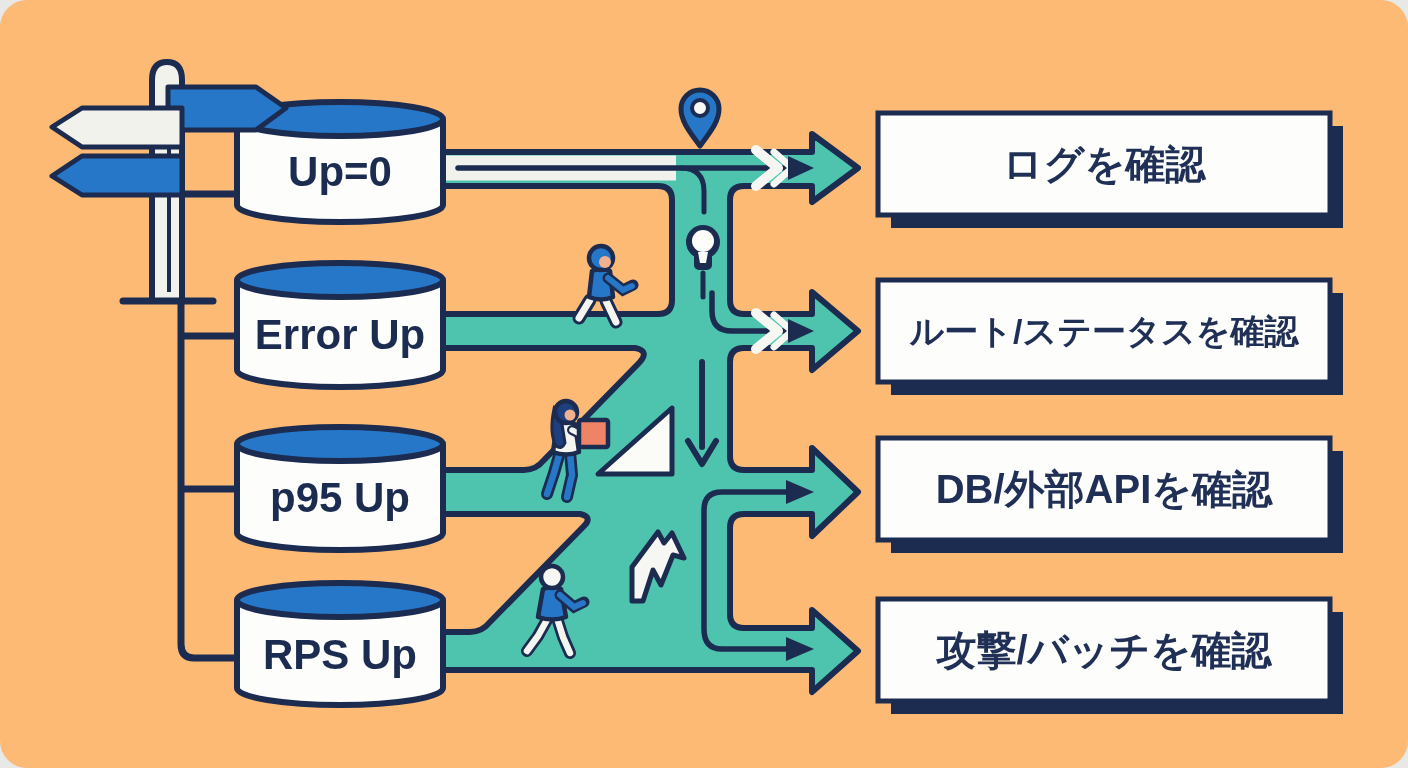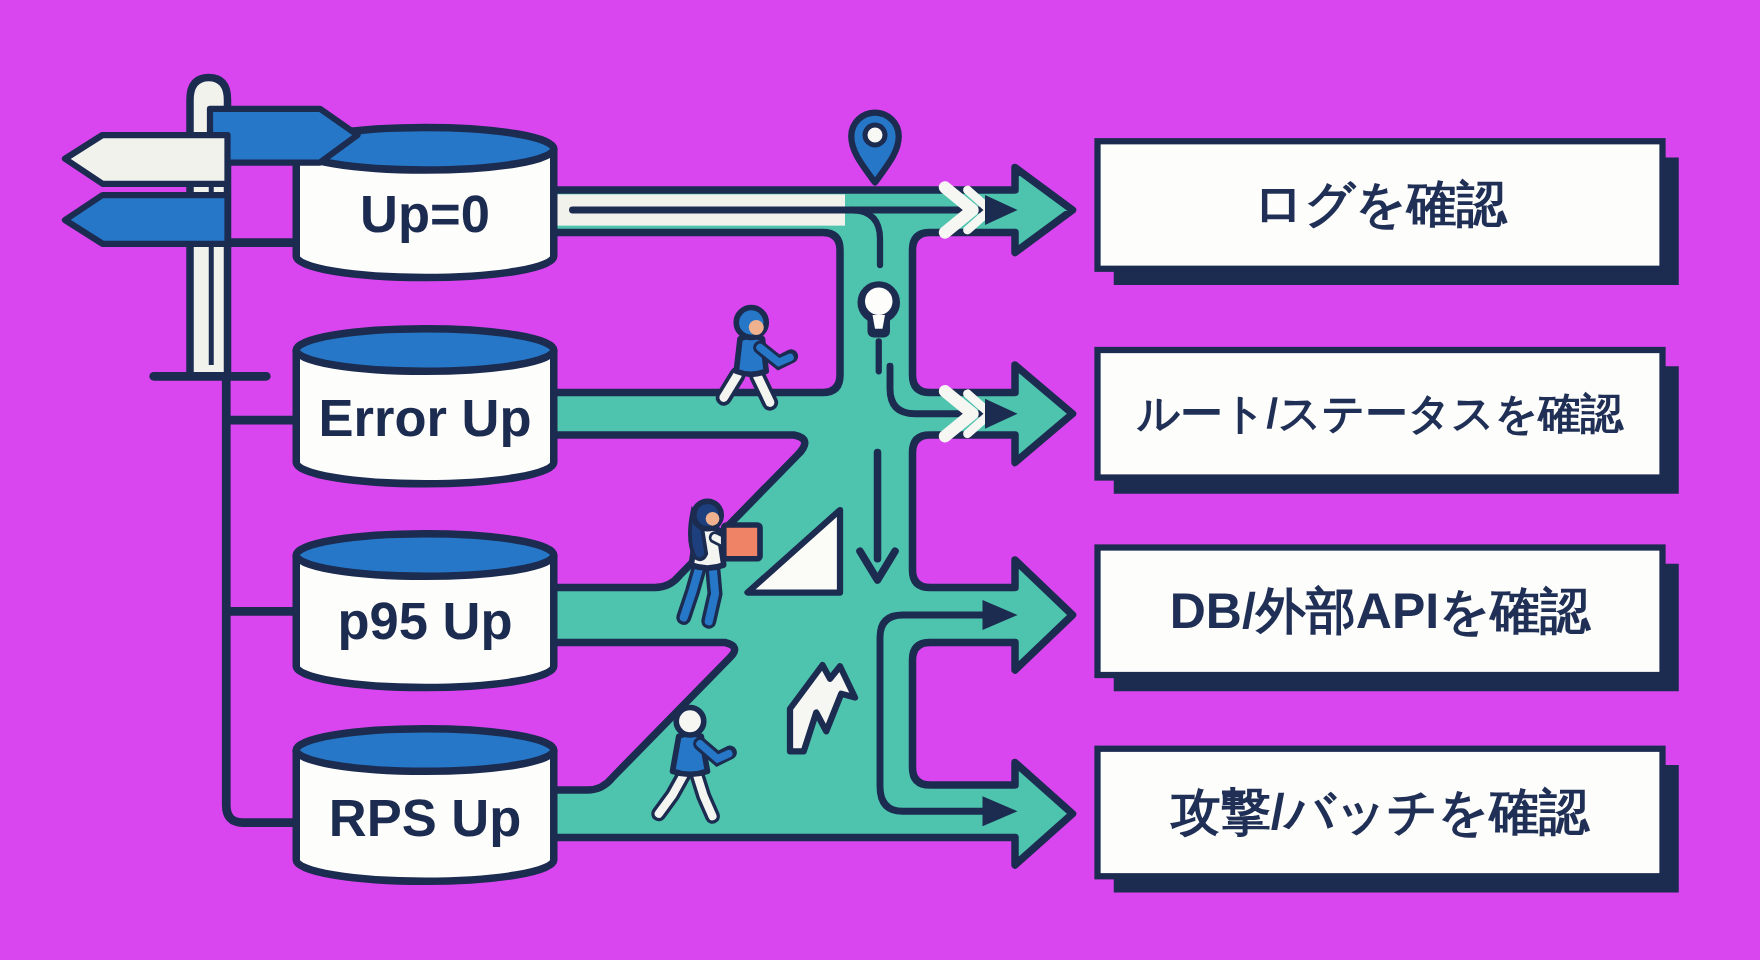--- a/index.html
+++ b/index.html
@@ -1,17 +1,17 @@
 <!DOCTYPE html>
 <html><head>
 <meta charset="utf-8">
 <style>
   html,body{margin:0;padding:0;background:#e8e8e6;}
-  .stage{width:1408px;height:768px;background:#d946ef;position:relative;overflow:hidden;
-         font-family:"Liberation Sans","DejaVu Sans",sans-serif;}
+  .stage{width:1408px;height:768px;background:#fdba74;position:relative;overflow:hidden;
+         font-family:"Liberation Sans","DejaVu Sans",sans-serif;border-radius:27px;}
   svg{display:block;}
   text{font-family:"Liberation Sans","DejaVu Sans",sans-serif;}
   .cyl-label{font-size:42px;font-weight:bold;fill:#1c2b50;}
   .box-label{font-size:40px;font-weight:bold;fill:#1f2f55;}
   .box-label.narrow{font-size:34px;}
 </style>
 </head>
 <body>
 
 <div class="stage">

